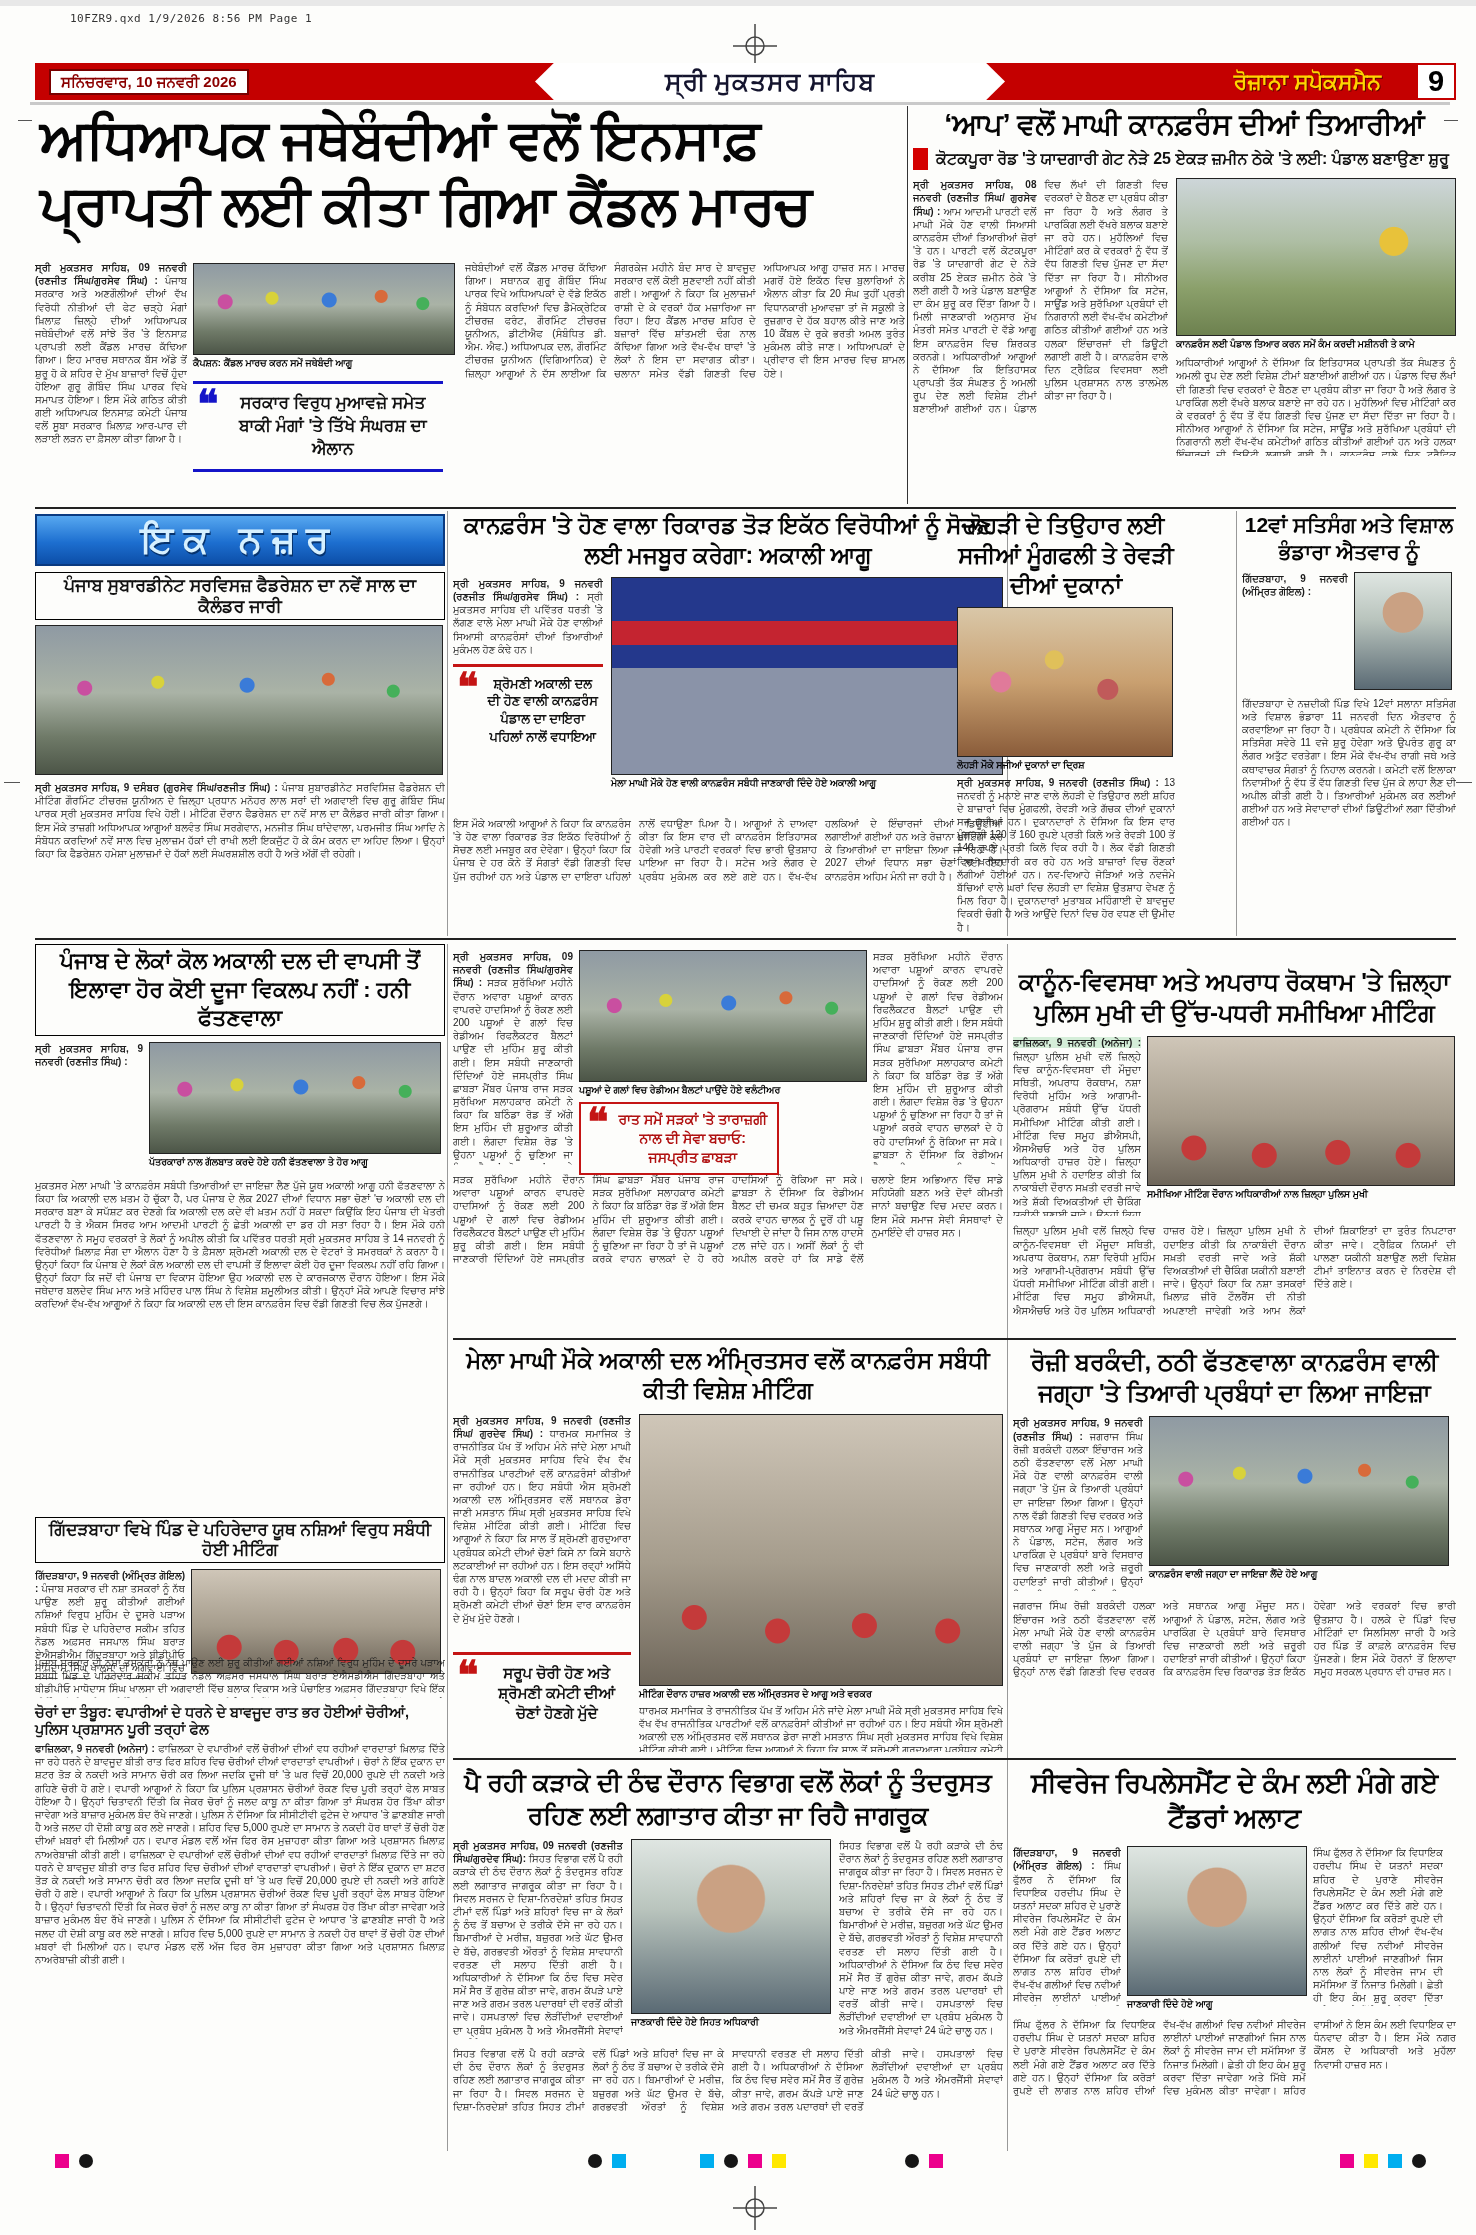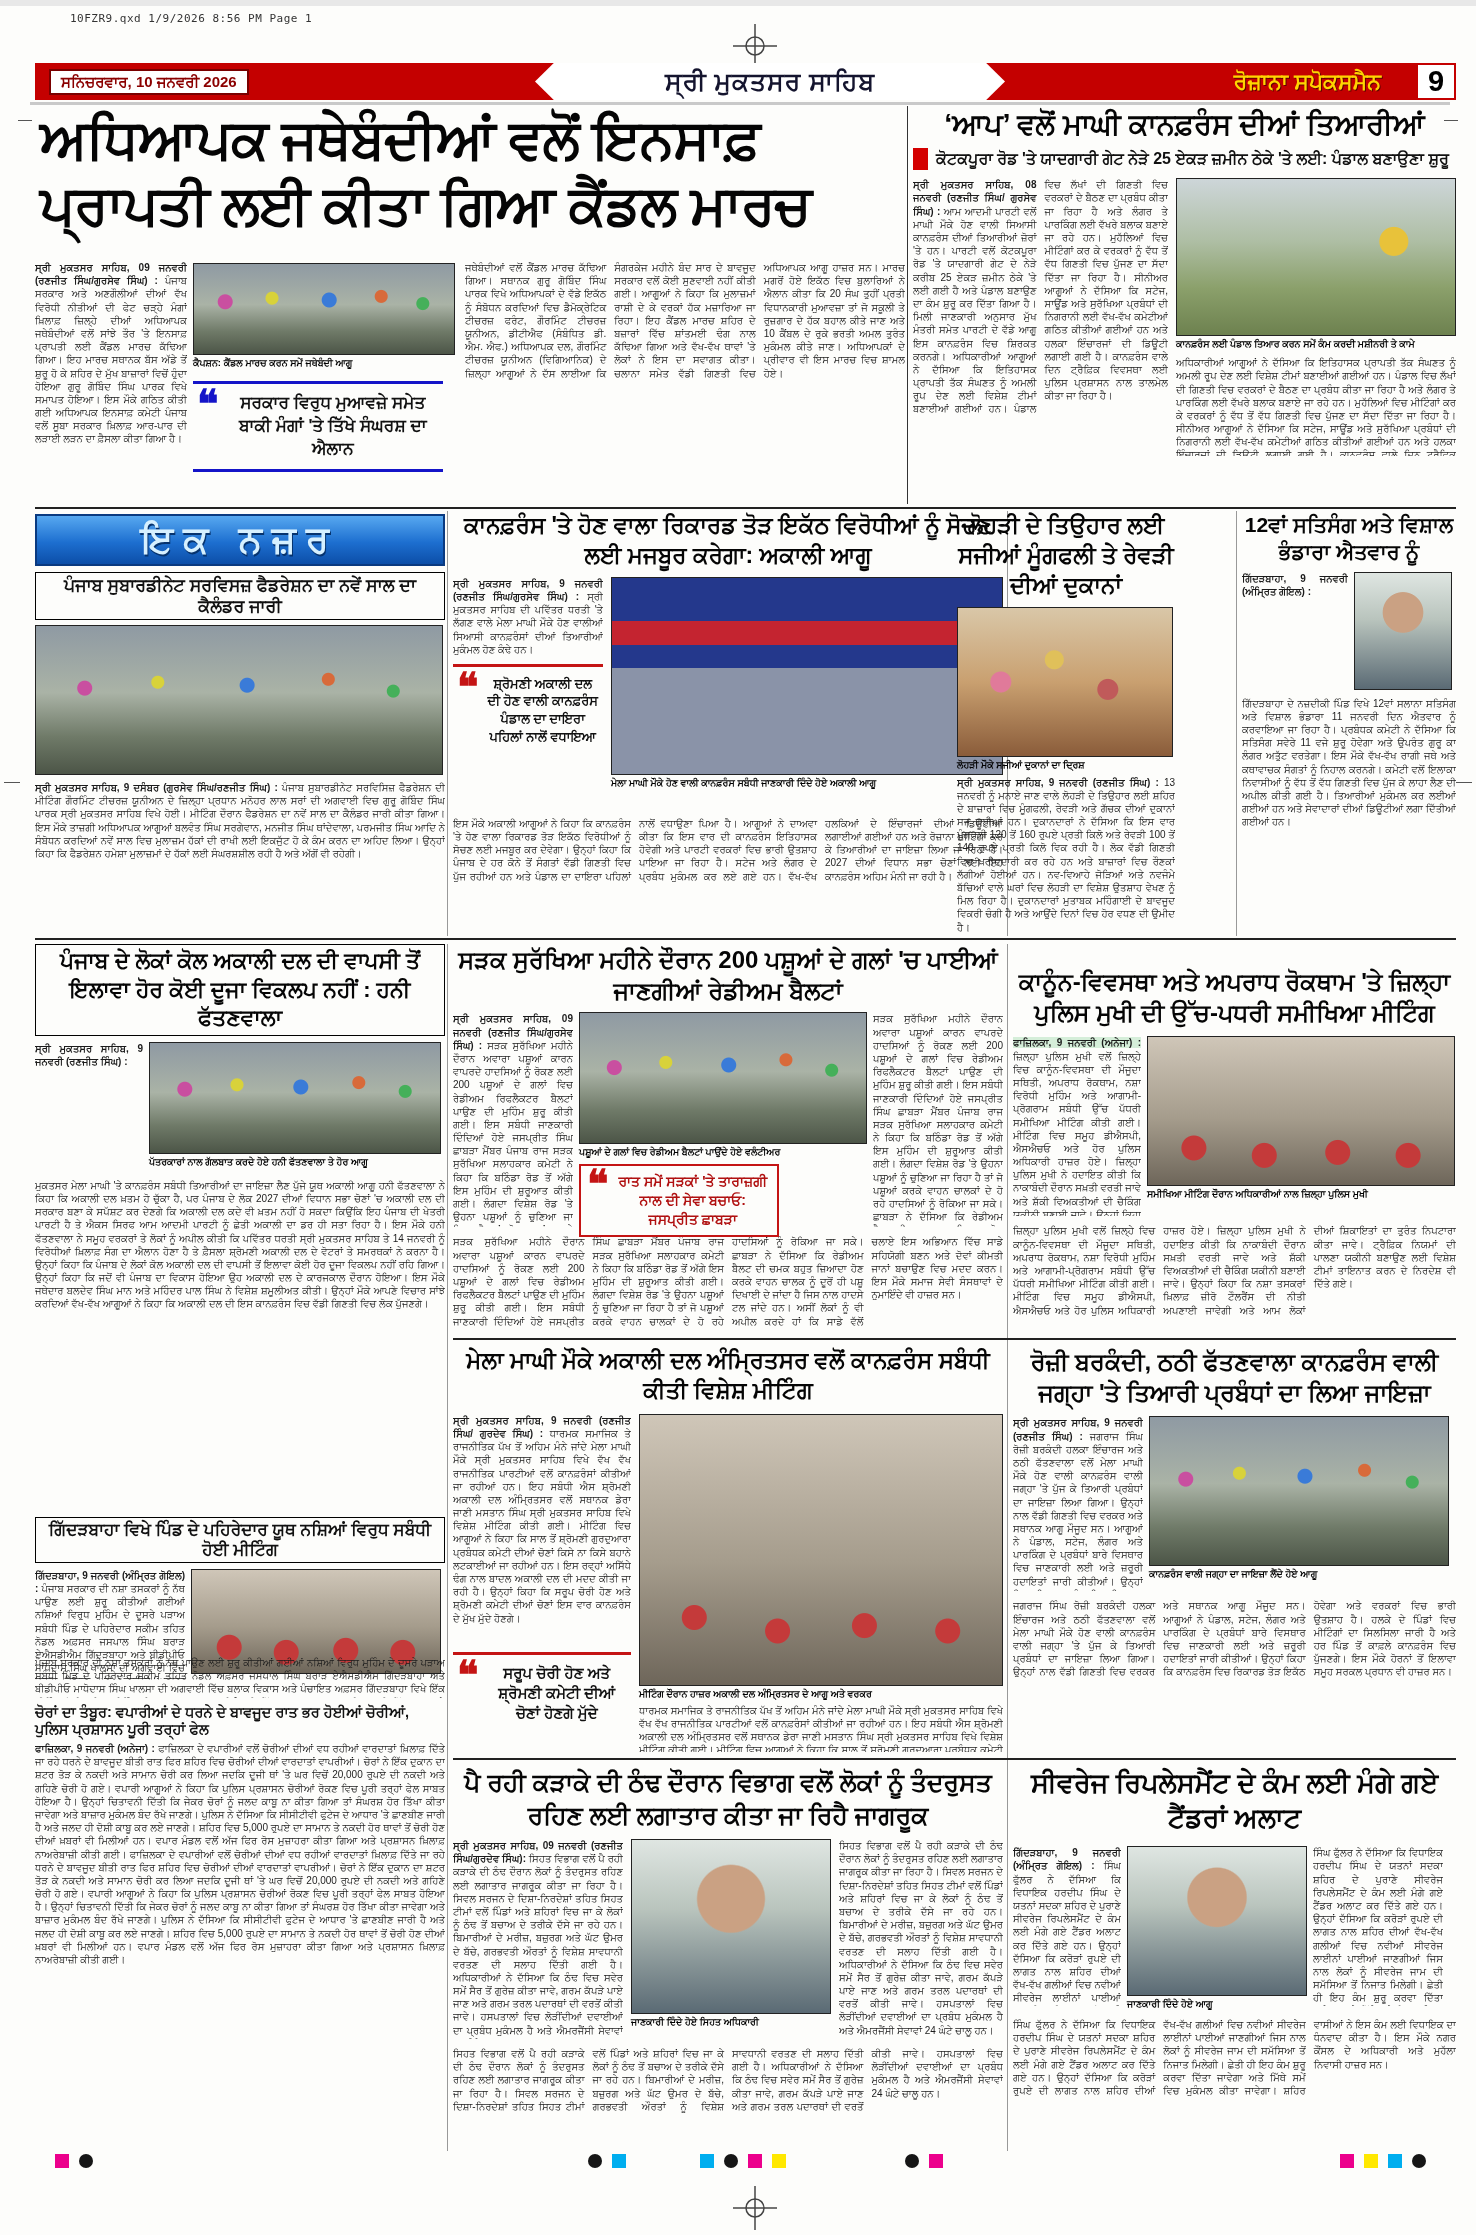--- a/index.html
+++ b/index.html
@@ -278,21 +278,20 @@
     <div class="body-text clip" style="height:392px;">
       <b class="byline">ਫਾਜ਼ਿਲਕਾ, 9 ਜਨਵਰੀ (ਅਨੇਜਾ) :</b>
       <span>ਫਾਜ਼ਿਲਕਾ ਦੇ ਵਪਾਰੀਆਂ ਵਲੋਂ ਚੋਰੀਆਂ ਦੀਆਂ ਵਧ ਰਹੀਆਂ ਵਾਰਦਾਤਾਂ ਖ਼ਿਲਾਫ਼ ਦਿੱਤੇ ਜਾ ਰਹੇ ਧਰਨੇ ਦੇ ਬਾਵਜੂਦ ਬੀਤੀ ਰਾਤ ਫਿਰ ਸ਼ਹਿਰ ਵਿਚ ਚੋਰੀਆਂ ਦੀਆਂ ਵਾਰਦਾਤਾਂ ਵਾਪਰੀਆਂ। ਚੋਰਾਂ ਨੇ ਇੱਕ ਦੁਕਾਨ ਦਾ ਸ਼ਟਰ ਤੋੜ ਕੇ ਨਕਦੀ ਅਤੇ ਸਾਮਾਨ ਚੋਰੀ ਕਰ ਲਿਆ ਜਦਕਿ ਦੂਜੀ ਥਾਂ 'ਤੇ ਘਰ ਵਿਚੋਂ 20,000 ਰੁਪਏ ਦੀ ਨਕਦੀ ਅਤੇ ਗਹਿਣੇ ਚੋਰੀ ਹੋ ਗਏ। ਵਪਾਰੀ ਆਗੂਆਂ ਨੇ ਕਿਹਾ ਕਿ ਪੁਲਿਸ ਪ੍ਰਸ਼ਾਸਨ ਚੋਰੀਆਂ ਰੋਕਣ ਵਿਚ ਪੂਰੀ ਤਰ੍ਹਾਂ ਫੇਲ ਸਾਬਤ ਹੋਇਆ ਹੈ। ਉਨ੍ਹਾਂ ਚਿਤਾਵਨੀ ਦਿੱਤੀ ਕਿ ਜੇਕਰ ਚੋਰਾਂ ਨੂੰ ਜਲਦ ਕਾਬੂ ਨਾ ਕੀਤਾ ਗਿਆ ਤਾਂ ਸੰਘਰਸ਼ ਹੋਰ ਤਿੱਖਾ ਕੀਤਾ ਜਾਵੇਗਾ ਅਤੇ ਬਾਜ਼ਾਰ ਮੁਕੰਮਲ ਬੰਦ ਰੱਖੇ ਜਾਣਗੇ। ਪੁਲਿਸ ਨੇ ਦੱਸਿਆ ਕਿ ਸੀਸੀਟੀਵੀ ਫੁਟੇਜ ਦੇ ਆਧਾਰ 'ਤੇ ਛਾਣਬੀਣ ਜਾਰੀ ਹੈ ਅਤੇ ਜਲਦ ਹੀ ਦੋਸ਼ੀ ਕਾਬੂ ਕਰ ਲਏ ਜਾਣਗੇ। ਸ਼ਹਿਰ ਵਿਚ 5,000 ਰੁਪਏ ਦਾ ਸਾਮਾਨ ਤੇ ਨਕਦੀ ਹੋਰ ਥਾਵਾਂ ਤੋਂ ਚੋਰੀ ਹੋਣ ਦੀਆਂ ਖ਼ਬਰਾਂ ਵੀ ਮਿਲੀਆਂ ਹਨ। ਵਪਾਰ ਮੰਡਲ ਵਲੋਂ ਅੱਜ ਫਿਰ ਰੋਸ ਮੁਜ਼ਾਹਰਾ ਕੀਤਾ ਗਿਆ ਅਤੇ ਪ੍ਰਸ਼ਾਸਨ ਖ਼ਿਲਾਫ਼ ਨਾਅਰੇਬਾਜ਼ੀ ਕੀਤੀ ਗਈ।</span>
       <span>ਫਾਜ਼ਿਲਕਾ ਦੇ ਵਪਾਰੀਆਂ ਵਲੋਂ ਚੋਰੀਆਂ ਦੀਆਂ ਵਧ ਰਹੀਆਂ ਵਾਰਦਾਤਾਂ ਖ਼ਿਲਾਫ਼ ਦਿੱਤੇ ਜਾ ਰਹੇ ਧਰਨੇ ਦੇ ਬਾਵਜੂਦ ਬੀਤੀ ਰਾਤ ਫਿਰ ਸ਼ਹਿਰ ਵਿਚ ਚੋਰੀਆਂ ਦੀਆਂ ਵਾਰਦਾਤਾਂ ਵਾਪਰੀਆਂ। ਚੋਰਾਂ ਨੇ ਇੱਕ ਦੁਕਾਨ ਦਾ ਸ਼ਟਰ ਤੋੜ ਕੇ ਨਕਦੀ ਅਤੇ ਸਾਮਾਨ ਚੋਰੀ ਕਰ ਲਿਆ ਜਦਕਿ ਦੂਜੀ ਥਾਂ 'ਤੇ ਘਰ ਵਿਚੋਂ 20,000 ਰੁਪਏ ਦੀ ਨਕਦੀ ਅਤੇ ਗਹਿਣੇ ਚੋਰੀ ਹੋ ਗਏ। ਵਪਾਰੀ ਆਗੂਆਂ ਨੇ ਕਿਹਾ ਕਿ ਪੁਲਿਸ ਪ੍ਰਸ਼ਾਸਨ ਚੋਰੀਆਂ ਰੋਕਣ ਵਿਚ ਪੂਰੀ ਤਰ੍ਹਾਂ ਫੇਲ ਸਾਬਤ ਹੋਇਆ ਹੈ। ਉਨ੍ਹਾਂ ਚਿਤਾਵਨੀ ਦਿੱਤੀ ਕਿ ਜੇਕਰ ਚੋਰਾਂ ਨੂੰ ਜਲਦ ਕਾਬੂ ਨਾ ਕੀਤਾ ਗਿਆ ਤਾਂ ਸੰਘਰਸ਼ ਹੋਰ ਤਿੱਖਾ ਕੀਤਾ ਜਾਵੇਗਾ ਅਤੇ ਬਾਜ਼ਾਰ ਮੁਕੰਮਲ ਬੰਦ ਰੱਖੇ ਜਾਣਗੇ। ਪੁਲਿਸ ਨੇ ਦੱਸਿਆ ਕਿ ਸੀਸੀਟੀਵੀ ਫੁਟੇਜ ਦੇ ਆਧਾਰ 'ਤੇ ਛਾਣਬੀਣ ਜਾਰੀ ਹੈ ਅਤੇ ਜਲਦ ਹੀ ਦੋਸ਼ੀ ਕਾਬੂ ਕਰ ਲਏ ਜਾਣਗੇ। ਸ਼ਹਿਰ ਵਿਚ 5,000 ਰੁਪਏ ਦਾ ਸਾਮਾਨ ਤੇ ਨਕਦੀ ਹੋਰ ਥਾਵਾਂ ਤੋਂ ਚੋਰੀ ਹੋਣ ਦੀਆਂ ਖ਼ਬਰਾਂ ਵੀ ਮਿਲੀਆਂ ਹਨ। ਵਪਾਰ ਮੰਡਲ ਵਲੋਂ ਅੱਜ ਫਿਰ ਰੋਸ ਮੁਜ਼ਾਹਰਾ ਕੀਤਾ ਗਿਆ ਅਤੇ ਪ੍ਰਸ਼ਾਸਨ ਖ਼ਿਲਾਫ਼ ਨਾਅਰੇਬਾਜ਼ੀ ਕੀਤੀ ਗਈ।</span>
     </div>
   </section>
 
   <div class="vrule" style="left:447px; top:938px; height:1207px; background:#999;"></div>
 
   <section style="left:453px; top:938px; width:550px; height:390px;">
-    <h2 class="hl-md" style="font-size:24px;">ਸੜਕ ਸੁਰੱਖਿਆ ਮਹੀਨੇ ਦੌਰਾਨ 200 ਪਸ਼ੂਆਂ ਦੇ ਗਲਾਂ 'ਚ ਪਾਈਆਂ ਜਾਣਗੀਆਂ ਰੇਡੀਅਮ ਬੈਲਟਾਂ</h2>
     <div style="position:relative; margin-top:6px; height:215px;">
       <div style="position:absolute; left:0; top:0; width:120px; height:215px;" class="clip">
         <p class="body-text"><b class="byline">ਸ੍ਰੀ ਮੁਕਤਸਰ ਸਾਹਿਬ, 09 ਜਨਵਰੀ (ਰਣਜੀਤ ਸਿੰਘ/ਗੁਰਸੇਵ ਸਿੰਘ) :</b> <span>ਸੜਕ ਸੁਰੱਖਿਆ ਮਹੀਨੇ ਦੌਰਾਨ ਅਵਾਰਾ ਪਸ਼ੂਆਂ ਕਾਰਨ ਵਾਪਰਦੇ ਹਾਦਸਿਆਂ ਨੂੰ ਰੋਕਣ ਲਈ 200 ਪਸ਼ੂਆਂ ਦੇ ਗਲਾਂ ਵਿਚ ਰੇਡੀਅਮ ਰਿਫਲੈਕਟਰ ਬੈਲਟਾਂ ਪਾਉਣ ਦੀ ਮੁਹਿੰਮ ਸ਼ੁਰੂ ਕੀਤੀ ਗਈ। ਇਸ ਸਬੰਧੀ ਜਾਣਕਾਰੀ ਦਿੰਦਿਆਂ ਹੋਏ ਜਸਪ੍ਰੀਤ ਸਿੰਘ ਛਾਬੜਾ ਮੈਂਬਰ ਪੰਜਾਬ ਰਾਜ ਸੜਕ ਸੁਰੱਖਿਆ ਸਲਾਹਕਾਰ ਕਮੇਟੀ ਨੇ ਕਿਹਾ ਕਿ ਬਠਿੰਡਾ ਰੋਡ ਤੋਂ ਅੱਗੇ ਇਸ ਮੁਹਿੰਮ ਦੀ ਸ਼ੁਰੂਆਤ ਕੀਤੀ ਗਈ। ਲੰਗਦਾ ਵਿਸ਼ੇਸ਼ ਰੋਡ 'ਤੇ ਉਹਨਾ ਪਸ਼ੂਆਂ ਨੂੰ ਚੁਣਿਆ ਜਾ ਰਿਹਾ ਹੈ ਤਾਂ ਜੋ ਪਸ਼ੂਆਂ ਕਰਕੇ ਵਾਹਨ ਚਾਲਕਾਂ ਦੇ ਹੋ ਰਹੇ ਹਾਦਸਿਆਂ ਨੂੰ ਰੋਕਿਆ ਜਾ ਸਕੇ। ਛਾਬੜਾ ਨੇ ਦੱਸਿਆ ਕਿ ਰੇਡੀਅਮ ਬੈਲਟ ਦੀ ਚਮਕ ਬਹੁਤ ਜ਼ਿਆਦਾ ਹੋਣ ਕਰਕੇ ਵਾਹਨ ਚਾਲਕ ਨੂੰ ਦੂਰੋਂ ਹੀ ਪਸ਼ੂ ਦਿਖਾਈ ਦੇ ਜਾਂਦਾ ਹੈ ਜਿਸ ਨਾਲ ਹਾਦਸੇ ਟਲ ਜਾਂਦੇ ਹਨ। ਅਸੀਂ ਲੋਕਾਂ ਨੂੰ ਵੀ ਅਪੀਲ ਕਰਦੇ ਹਾਂ ਕਿ ਸਾਡੇ ਵੱਲੋਂ ਚਲਾਏ ਇਸ ਅਭਿਆਨ ਵਿੱਚ ਸਾਡੇ ਸਹਿਯੋਗੀ ਬਣਨ ਅਤੇ ਦੋਵਾਂ ਕੀਮਤੀ ਜਾਨਾਂ ਬਚਾਉਣ ਵਿਚ ਮਦਦ ਕਰਨ। ਇਸ ਮੌਕੇ ਸਮਾਜ ਸੇਵੀ ਸੰਸਥਾਵਾਂ ਦੇ ਨੁਮਾਇੰਦੇ ਵੀ ਹਾਜ਼ਰ ਸਨ।</span></p>
       </div>
       <div style="position:absolute; left:126px; top:0; width:288px;">
         <div class="photo ph-crowd" style="width:288px; height:132px;"></div>
         <div class="caption">ਪਸ਼ੂਆਂ ਦੇ ਗਲਾਂ ਵਿਚ ਰੇਡੀਅਮ ਬੈਲਟਾਂ ਪਾਉਂਦੇ ਹੋਏ ਵਲੰਟੀਅਰ</div>
         <div class="notebox-red" style="margin-top:6px; width:200px;">
           <div style="display:flex; gap:6px;">
               <span class="quote-glyph qg-red">❝</span>

